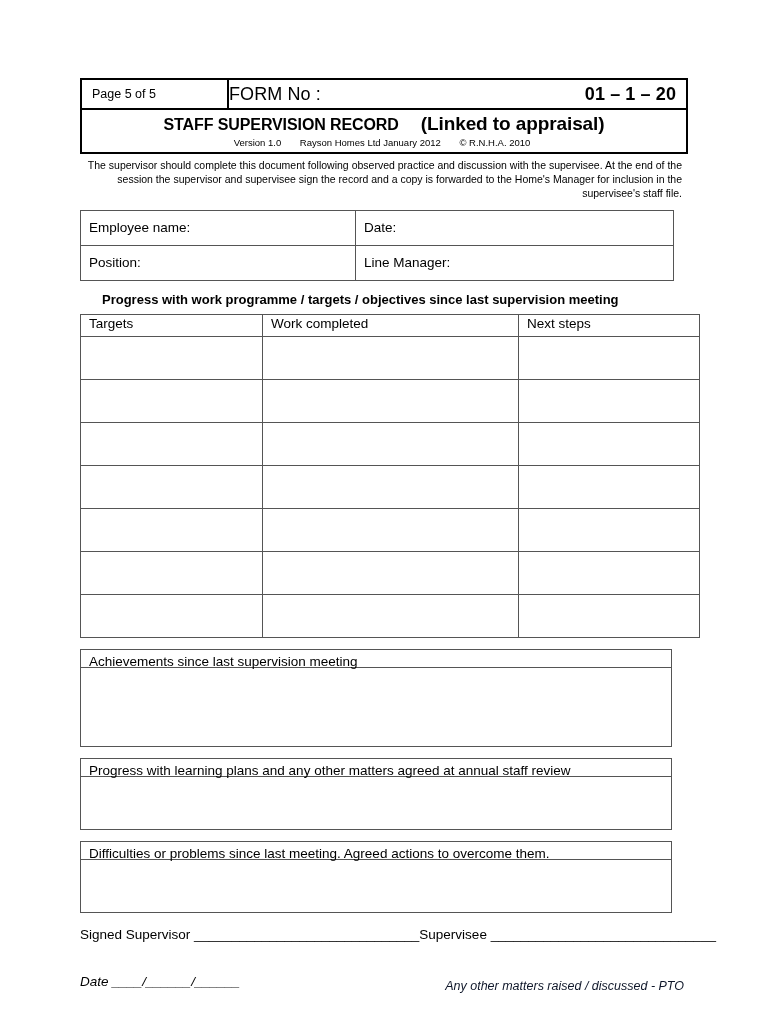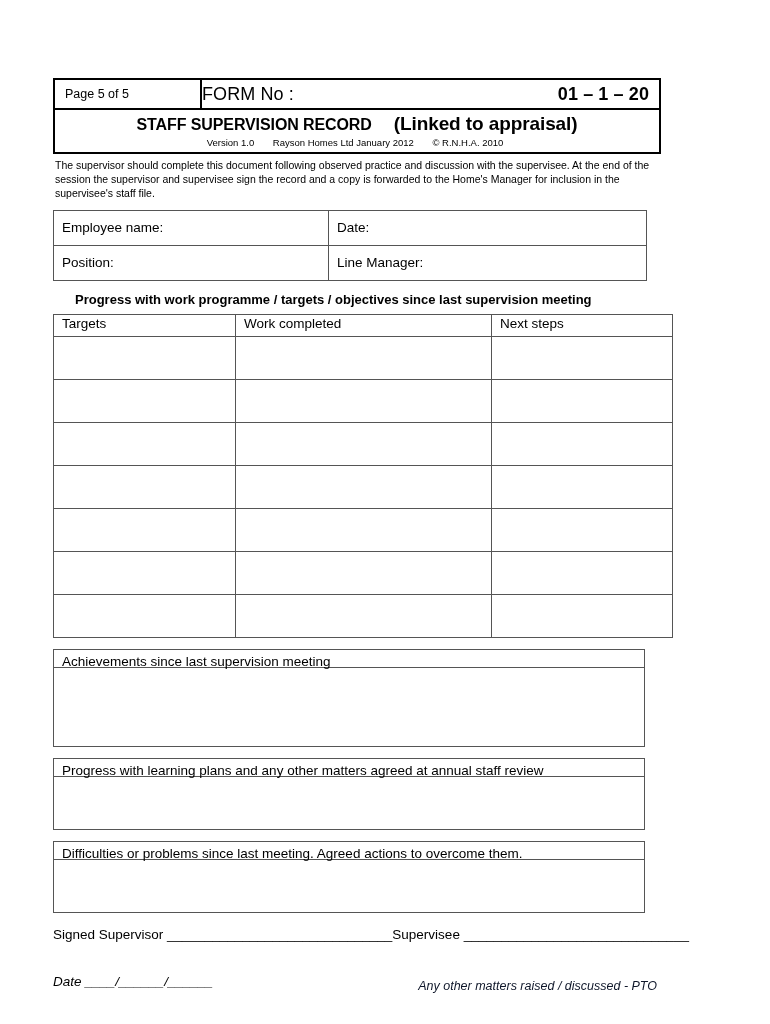--- a/index.html
+++ b/index.html
@@ -19,21 +19,21 @@
   .page {
     position: absolute;
     left: 0; top: 0;
     width: 770px;
     height: 1024px;
     background: #ffffff;
   }
 
   .content {
     position: absolute;
-    left: 53px;
+    left: 80px;
     top: 78px;
     width: 604px;
   }
 
   
   .form-header {
     border: 2px solid #000;
     border-collapse: collapse;
     width: 604px;
   }
@@ -82,21 +82,21 @@
     font-size: 9.5px;
     margin-top: 2px;
   }
   .version-line span { margin-right: 16px; }
   .version-line span:last-child { margin-right: 4px; }
 
   
   .instructions {
     font-size: 10.5px;
     line-height: 1.32;
-    text-align: left;
+    text-align: right;
     margin-top: 5px;
     padding: 0 2px;
   }
 
   
   .details-box {
     margin-top: 9px;
     width: 592px;
     border: 1px solid #555;
   }

